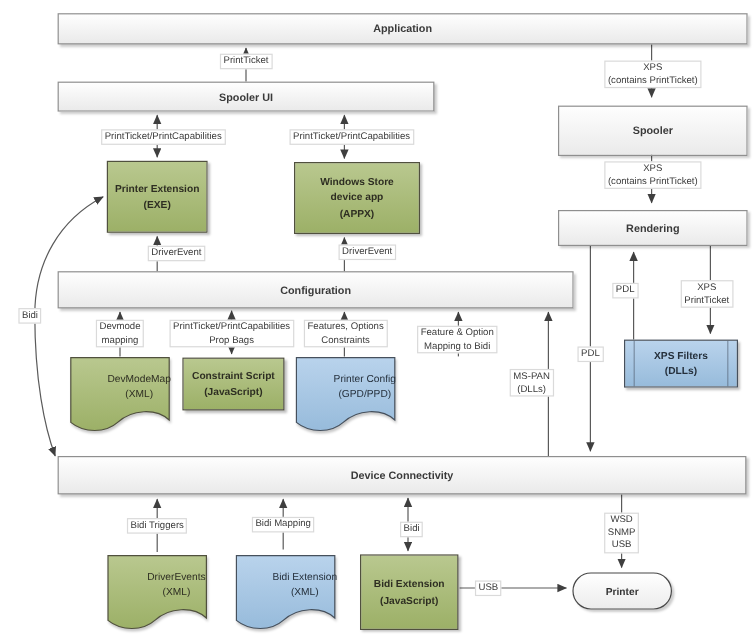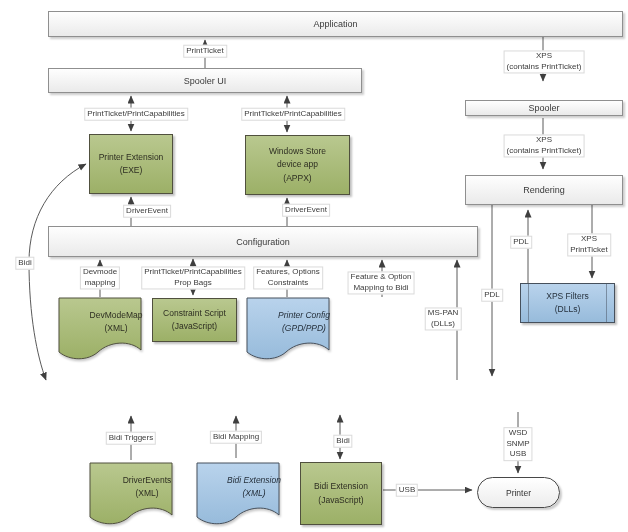--- a/index.html
+++ b/index.html
@@ -2,21 +2,21 @@
 <html><head>
 <meta charset="utf-8">
 <style>
   html,body{margin:0;padding:0;background:#fff;}
   #stage{
     position:relative;width:628px;height:532px;background:#ffffff;overflow:hidden;
     font-family:"Liberation Sans",sans-serif;color:#333;
   }
   #wires{position:absolute;left:0;top:0;z-index:1;}
   .node{position:absolute;display:flex;align-items:center;justify-content:center;
-    text-align:center;white-space:pre-line;z-index:2;box-sizing:border-box;}
+    text-align:center;white-space:pre-line;z-index:2;box-sizing:border-box;font-weight:bold;}
   .bigbox{
     background:linear-gradient(#fefefe,#eaeaea);
     border:1px solid #8f8f8f;
     box-shadow:2px 2px 2px rgba(0,0,0,.20);
     font-size:9px;color:#3a3a3a;
   }
   .greenbox{
     background:linear-gradient(#b9c88f,#9cb067);
     border:1px solid #50503e;
     box-shadow:2px 2px 2px rgba(0,0,0,.25);
@@ -33,21 +33,21 @@
     border:1px solid #474747;border-radius:16px;
     box-shadow:2px 2px 2px rgba(0,0,0,.20);
     font-size:8.5px;
   }
   .docshape{position:absolute;z-index:2;}
   .docshape svg{display:block;filter:drop-shadow(1.5px 2px 1px rgba(0,0,0,.22));}
   .doc-label{position:absolute;left:0;top:3px;width:100%;height:44px;display:flex;
     align-items:center;justify-content:center;text-align:center;white-space:pre-line;
     font-size:8.5px;line-height:1.55;margin-left:16px;}
   .doc-label.on-green{color:#2e2e22;}
-  .doc-label.on-blue{color:#25303c;font-style:italic;}
+  .doc-label.on-blue{color:#25303c;}
   .clabel{
     position:absolute;transform:translate(-50%,-50%);z-index:5;
     background:#ffffff;border:1px solid #dadada;padding:0 2px;
     font-size:8px;line-height:1.32;color:#3b3b3b;text-align:center;white-space:pre-line;
   }
   .sidebar-line{position:absolute;top:0;height:100%;width:0;border-left:1px solid #5a6a7c;opacity:.65;}
 </style>
 </head>
 <body>
 
@@ -90,23 +90,24 @@
       <path d="M131 460 V416" marker-end="url(#ah)"></path>
       <path d="M236 458 V416" marker-end="url(#ah)"></path>
       <path d="M340 415 V459" marker-start="url(#ahs)" marker-end="url(#ah)"></path>
       <path d="M518 412 V473" marker-end="url(#ah)"></path>
       <path d="M383 490 H472" marker-end="url(#ah)"></path>
     </g>
   </svg>
 
   <div class="node bigbox" style="left:48px;top:11px;width:575px;height:26px"><span>Application</span></div>
   <div class="node bigbox" style="left:48px;top:68px;width:314px;height:25px"><span>Spooler UI</span></div>
-  <div class="node bigbox" style="left:465px;top:100px;width:158px;height:16px"><span>Spooler</span></div>
+  <div class="node bigbox" style="left:465px;top:88px;width:158px;height:42px"><span>Spooler</span></div>
   <div class="node bigbox" style="left:465px;top:175px;width:158px;height:30px"><span>Rendering</span></div>
   <div class="node bigbox" style="left:48px;top:226px;width:430px;height:31px"><span>Configuration</span></div>
+  <div class="node bigbox" style="left:48px;top:380px;width:574px;height:32px"><span>Device Connectivity</span></div>
 
   <div class="node greenbox" style="left:89px;top:134px;width:84px;height:60px"><span>Printer Extension
 (EXE)</span></div>
   <div class="node greenbox" style="left:245px;top:135px;width:105px;height:60px"><span>Windows Store
 device app
 (APPX)</span></div>
   <div class="node greenbox" style="left:152px;top:298px;width:85px;height:44px"><span>Constraint Script
 (JavaScript)</span></div>
   <div class="node greenbox" style="left:300px;top:462px;width:82px;height:63px"><span>Bidi Extension
 (JavaScript)</span></div>

